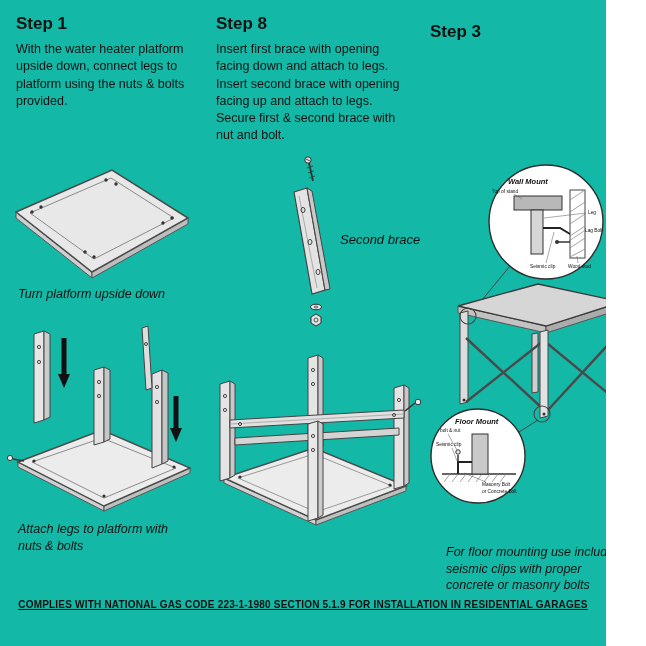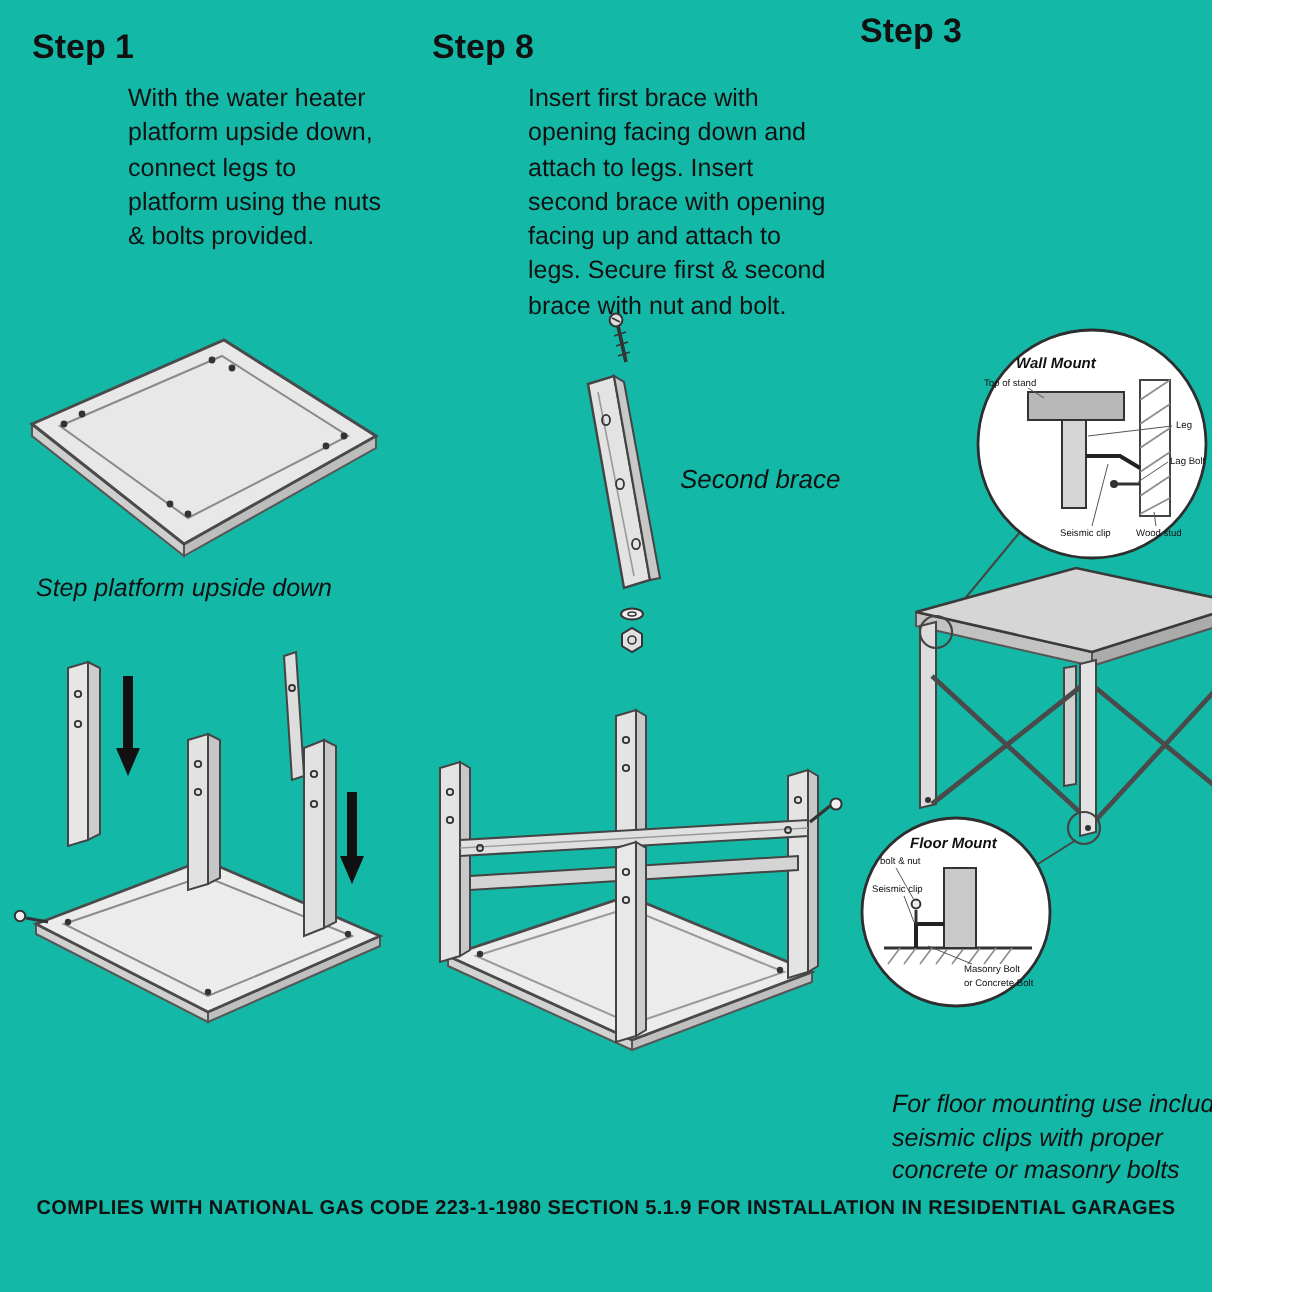--- a/index.html
+++ b/index.html
@@ -8,30 +8,30 @@
     width:646px; height:646px;
     font-family:"Liberation Sans", sans-serif;
     color:#1a1a1a;
   }
   .canvas {
     position:relative; width:606px; height:646px;
     background:#14b8a6; overflow:hidden;
   }
   .col { position:absolute; }
   .step-title { font-size:17px; font-weight:bold; margin-bottom:7px; color:#111; }
-  .step-body  { font-size:12.5px; line-height:1.38; color:#111;margin-left:48px; }
+  .step-body  { font-size:12.5px; line-height:1.38; color:#111; }
   .caption {
     position:absolute; font-style:italic; font-size:12.5px;
     line-height:1.32; color:#111;
   }
   .fig { position:absolute; }
   .footer {
     position:absolute; left:0; right:0; top:599px;
     text-align:center; font-size:10px; font-weight:bold;
-    letter-spacing:0.2px; color:#111;
+    letter-spacing:0.2px; color:#111;text-decoration:underline;
   }
   svg text { font-family:"Liberation Sans", sans-serif; fill:#111; }
   .lbl  { font-size:4.8px; }
   .dtitle { font-size:7.5px; font-weight:bold; font-style:italic; }
   .bracelbl { font-size:13px; font-style:italic; }
 </style>
 </head>
 <body>
 
 <div class="canvas">
@@ -50,21 +50,21 @@
       <circle cx="22" cy="52" r="1.7"></circle>
         <circle cx="31" cy="47" r="1.7"></circle>
       <circle cx="96" cy="20" r="1.7"></circle>
         <circle cx="106" cy="24" r="1.7"></circle>
       <circle cx="162" cy="58" r="1.7"></circle>
         <circle cx="153" cy="63" r="1.7"></circle>
       <circle cx="84" cy="97" r="1.7"></circle>
         <circle cx="75" cy="92" r="1.7"></circle>
     </g>
   </svg>
-  <div class="caption" style="left:18px; top:286px; width:172px;">Step platform upside down</div>
+  <div class="caption" style="left:18px; top:286px; width:172px;">Turn platform upside down</div>
 
   <svg class="fig" style="left:6px; top:312px;" width="200" height="205" viewBox="0 0 200 205" aria-hidden="true">
 
     <polygon points="12,155 98,199 98,194 12,150" fill="#d0d0d0" stroke="#555" stroke-width="1"></polygon>
     <polygon points="98,199 184,161 184,156 98,194" fill="#bfbfbf" stroke="#555" stroke-width="1"></polygon>
     <polygon points="12,150 96,118 184,156 98,194" fill="#ececec" stroke="#4a4a4a" stroke-width="1.4"></polygon>
     <polygon points="26,150 96,126 170,156 98,186" fill="none" stroke="#8a8a8a" stroke-width="1"></polygon>
     <g fill="#333">
       <circle cx="28" cy="149" r="1.6"></circle>
         <circle cx="96" cy="128" r="1.6"></circle>
@@ -93,20 +93,21 @@
     <polygon points="136,16 142,14 146,76 140,78" fill="#dddddd" stroke="#444" stroke-width="1"></polygon>
     <circle cx="140" cy="32" r="1.5" fill="none" stroke="#333" stroke-width="0.9"></circle>
 
     <g fill="#111">
       <rect x="55.5" y="26" width="5" height="38"></rect>
       <polygon points="52,62 64,62 58,76"></polygon>
       <rect x="167.5" y="84" width="5" height="34"></rect>
       <polygon points="164,116 176,116 170,130"></polygon>
     </g>
   </svg>
+  <div class="caption" style="left:18px; top:521px; width:160px;">Attach legs to platform with nuts &amp; bolts</div>
 
   <div class="col" style="left:216px; top:14px; width:198px;">
     <h2 class="step-title">Step 8</h2>
     <p class="step-body">Insert first brace with opening facing down and attach to legs. Insert second brace with opening facing up and attach to legs. Secure first &amp; second brace with nut and bolt.</p>
   </div>
 
   <svg class="fig" style="left:222px; top:152px;" width="200" height="190" viewBox="0 0 200 190" aria-hidden="true">
 
     <circle cx="86" cy="8" r="3.2" fill="#ddd" stroke="#333" stroke-width="1"></circle>
     <line x1="84" y1="7" x2="88" y2="9" stroke="#333" stroke-width="0.8"></line>
@@ -166,21 +167,21 @@
 
     <circle cx="210" cy="54" r="2.8" fill="#eee" stroke="#333" stroke-width="1"></circle>
     <line x1="207" y1="55" x2="197" y2="63" stroke="#333" stroke-width="1.6"></line>
 
     <polygon points="100,76 110,73 110,170 100,173" fill="#e8e8e8" stroke="#444" stroke-width="1"></polygon>
     <polygon points="110,73 115,76 115,167 110,170" fill="#cccccc" stroke="#444" stroke-width="1"></polygon>
     <circle cx="105" cy="88" r="1.6" fill="none" stroke="#333" stroke-width="0.9"></circle>
     <circle cx="105" cy="102" r="1.6" fill="none" stroke="#333" stroke-width="0.9"></circle>
   </svg>
 
-  <div class="col" style="left:430px; top:6px; width:200px;">
+  <div class="col" style="left:430px; top:22px; width:200px;">
     <h2 class="step-title">Step 3</h2>
   </div>
 
   <svg class="fig" style="left:428px; top:156px;" width="212" height="370" viewBox="0 0 212 370" aria-hidden="true">
 
     <line x1="82" y1="110" x2="44" y2="156" stroke="#444" stroke-width="1"></line>
     <line x1="91" y1="276" x2="110" y2="264" stroke="#444" stroke-width="1"></line>
 
     <circle cx="118" cy="66" r="57" fill="#ffffff" stroke="#2e2e2e" stroke-width="1.4"></circle>
     <text class="dtitle" x="80" y="28">Wall Mount</text>

